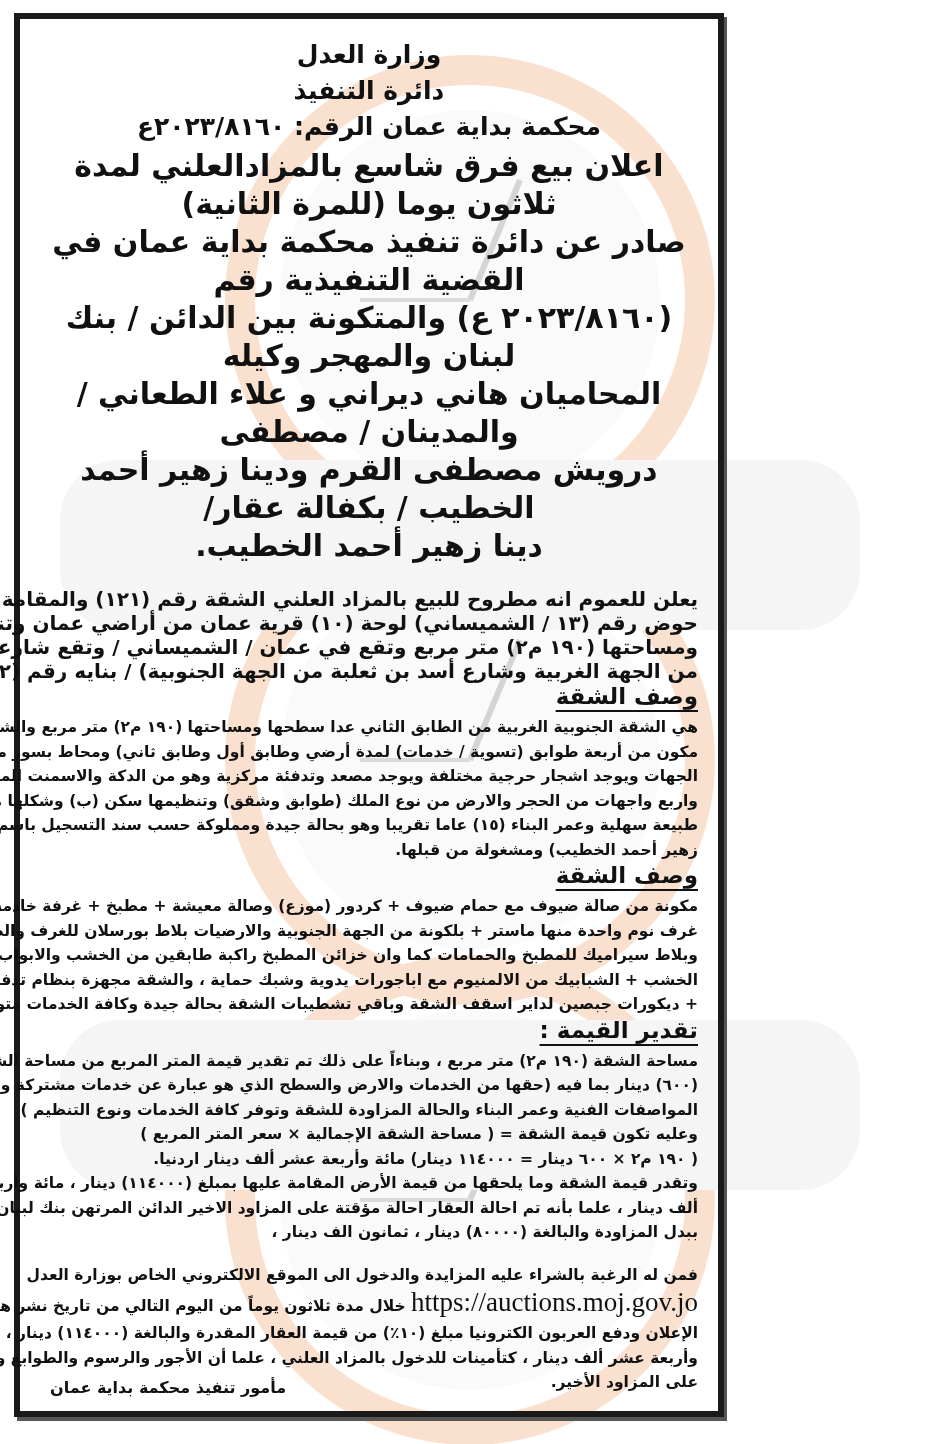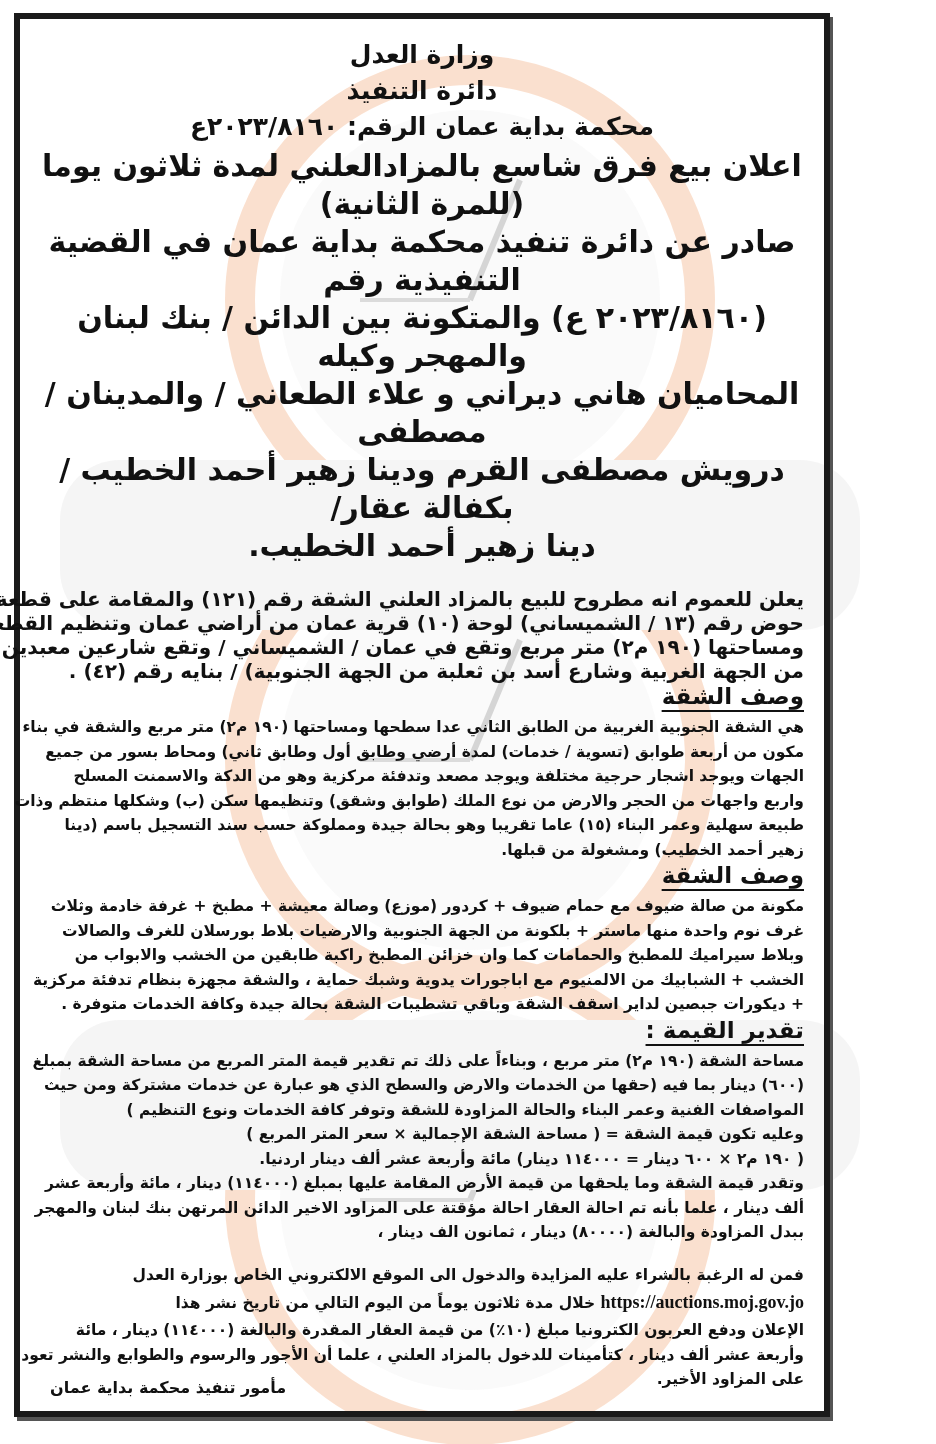--- a/index.html
+++ b/index.html
@@ -1,32 +1,32 @@
 <!DOCTYPE html>
 <html lang="ar" dir="rtl"><head>
 <meta charset="utf-8">
 <style>
   html, body { margin: 0; padding: 0; background: #ffffff; }
   body { width: 936px; height: 1444px; position: relative; overflow: hidden; font-family: "DejaVu Sans", sans-serif; color: #111; }
   .watermark { position: absolute; inset: 0; pointer-events: none; z-index: 0; }
   .frame {
-    position: absolute; left: 14px; top: 13px; width: 816px; height: 1404px;
+    position: absolute; left: 14px; top: 13px; width: 710px; height: 1404px;
     border: 6px solid #1a1a1a; box-sizing: border-box; z-index: 1;
     box-shadow: 3px 4px 0 #555;
     padding: 18px 20px 10px 20px;
   }
   .header { text-align: center; font-weight: bold; }
   .h1 { font-size: 25px; line-height: 36px; }
   .h-main { font-size: 30px; line-height: 38px; margin-top: 2px; }
   .intro { font-size: 20px; line-height: 24px; font-weight: bold; text-align: justify; margin-top: 22px; }
   .section-title { font-size: 23px; font-weight: bold; text-decoration: underline; text-underline-offset: 6px; margin: 0 0 6px 0; }
   .para { font-size: 15.5px; line-height: 24.5px; font-weight: bold; text-align: justify; }
   .lines div { white-space: nowrap; }
   .url-line { font-size: 15.5px; font-weight: bold; line-height: 30px; white-space: nowrap; }
-  .url { font-family: "Liberation Serif", serif; font-weight: bold; font-size: 18px; direction: ltr; unicode-bidi: embed; }
+  .url { font-family: "Liberation Serif", serif; font-weight: normal; font-size: 27px; direction: ltr; unicode-bidi: embed; }
   .signature { font-size: 16px; font-weight: bold; position: absolute; left: 30px; bottom: 14px; }
   .gap { height: 18px; }
 </style>
 </head>
 <body>
 
 <svg class="watermark" width="936" height="1444" viewBox="0 0 936 1444">
   <g opacity="0.35">
     <g transform="translate(470,300)">
       <circle r="230" fill="none" stroke="#f3a877" stroke-width="30"></circle>

